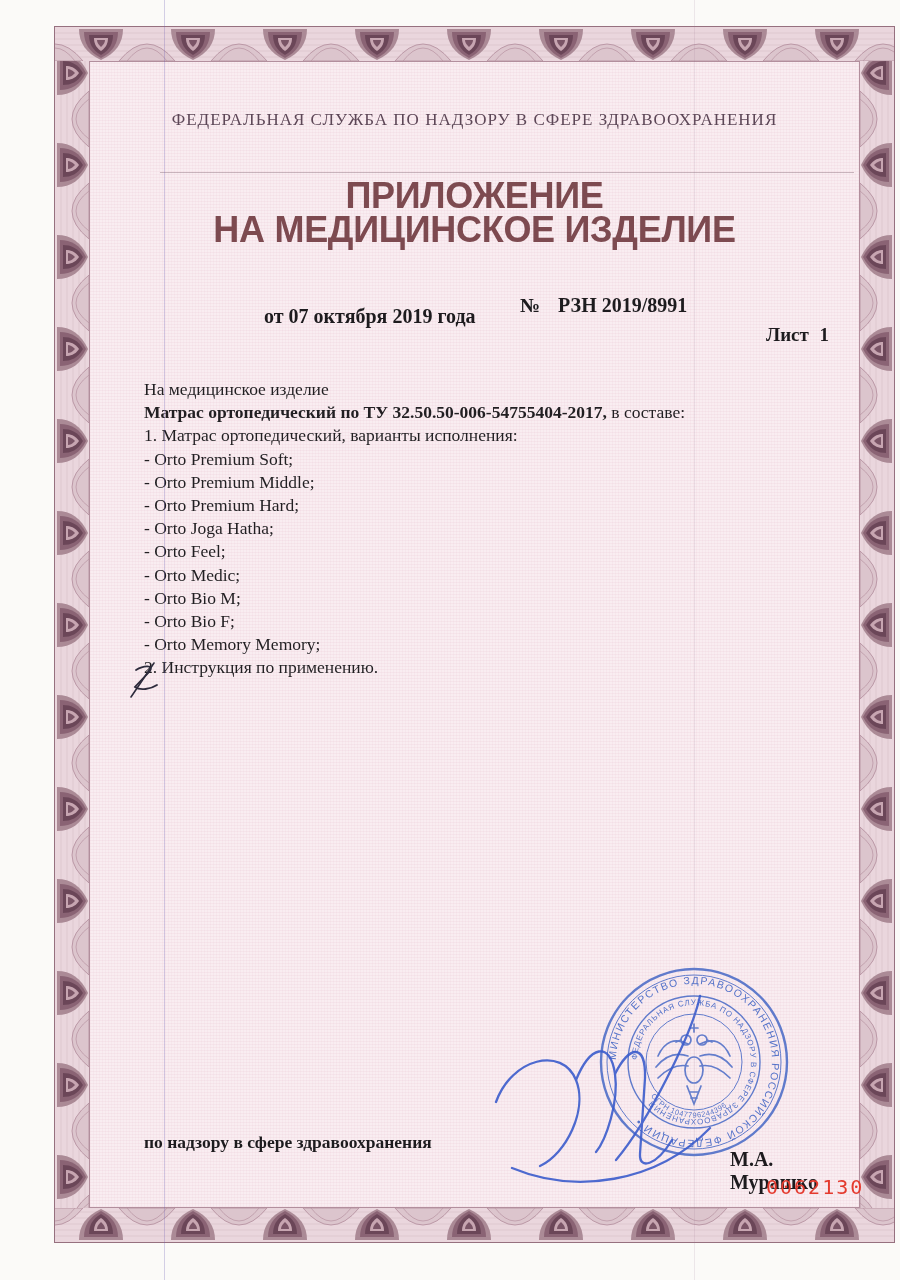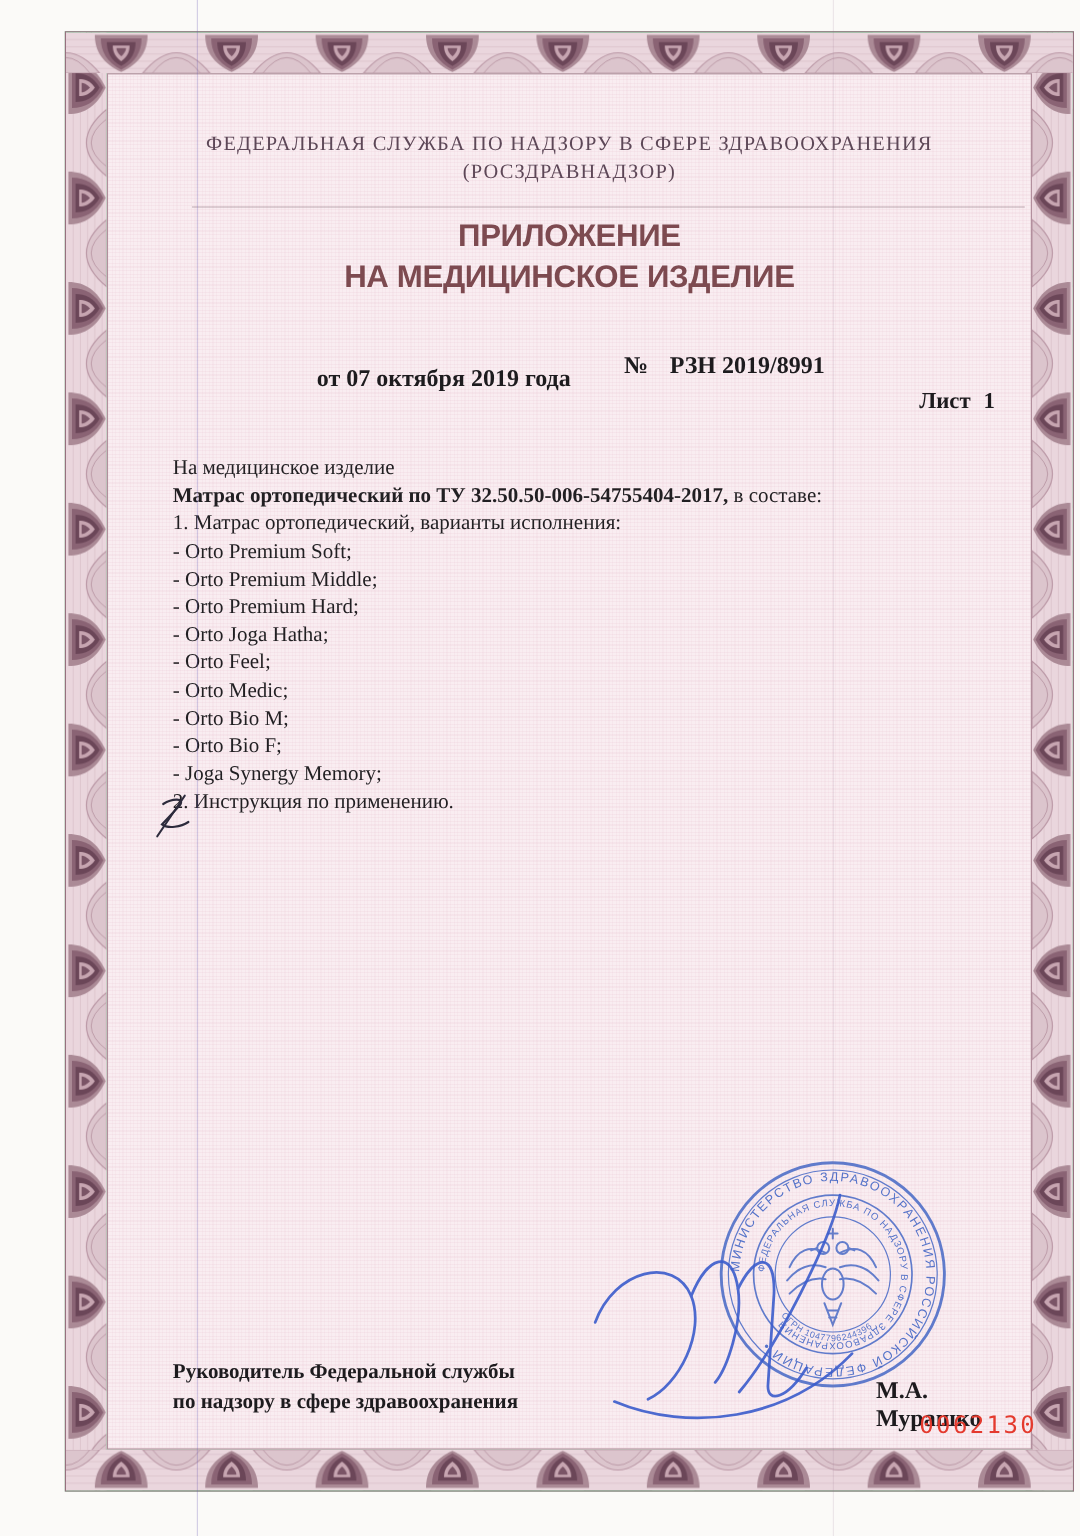--- a/index.html
+++ b/index.html
@@ -36,21 +36,21 @@
     position:absolute;top:46px;left:0;width:100%;text-align:center;
     color:#5d4757;font-size:17px;line-height:23px;letter-spacing:1px;
   }
   .rule{
     position:absolute;top:110px;left:70px;width:694px;height:1px;
     background:rgba(140,110,125,.45);
   }
   .title{
     position:absolute;top:117px;left:0;width:100%;text-align:center;
     font-family:"Liberation Sans", sans-serif;font-weight:700;
-    font-size:26px;line-height:34px;letter-spacing:-0.3px;color:#7d4a50;
+    font-size:36px;line-height:34px;letter-spacing:-0.3px;color:#7d4a50;
   }
   .dateline{position:absolute;top:243px;left:174px;font-weight:700;font-size:20px;color:#1d1b1e;}
   .numgroup{position:absolute;top:232px;left:430px;font-weight:700;font-size:20px;color:#1d1b1e;text-align:center;}
   .numgroup .no-sign{margin-right:18px;}
   .sheet{position:absolute;top:262px;left:676px;font-weight:700;font-size:19px;color:#1d1b1e;word-spacing:6px;}
   .bodytext{
     position:absolute;top:316px;left:54px;width:680px;
     font-size:17.5px;line-height:23.2px;color:#211f22;
   }
   .bodytext .b{font-weight:700;}
@@ -117,21 +117,20 @@
         <rect width="839" height="34" fill="url(#bandH)"></rect>
       </svg>
     <svg class="strip bottom" width="839" height="34">
         <rect width="839" height="34" fill="url(#bandH)"></rect>
       </svg>
 
     <div class="inner">
 
       <div class="agency">
         <div>ФЕДЕРАЛЬНАЯ СЛУЖБА ПО НАДЗОРУ В СФЕРЕ ЗДРАВООХРАНЕНИЯ</div>
-        <div>(РОСЗДРАВНАДЗОР)</div>
       </div>
 
       <div class="rule"></div>
 
       <div class="title">
         <div>ПРИЛОЖЕНИЕ</div>
         <div>НА МЕДИЦИНСКОЕ ИЗДЕЛИЕ</div>
       </div>
 
       <div class="dateline">от 07 октября 2019 года</div>
@@ -147,21 +146,21 @@
         <div>1. Матрас ортопедический, варианты исполнения:</div>
         <ul>
           <li>- Orto Premium Soft;</li>
           <li>- Orto Premium Middle;</li>
           <li>- Orto Premium Hard;</li>
           <li>- Orto Joga Hatha;</li>
           <li>- Orto Feel;</li>
           <li>- Orto Medic;</li>
           <li>- Orto Bio M;</li>
           <li>- Orto Bio F;</li>
-          <li>- Joga Synergy Memory;</li>
+          <li>- Orto Memory Memory;</li>
         </ul>
         <div>2. Инструкция по применению.</div>
       </div>
 
       <svg class="endmark" width="46" height="44" viewBox="0 0 46 44">
         <path d="M10,10 C18,5 28,5 24,11 L9,27 C14,31 25,29 31,25" fill="none" stroke="#2d2b3c" stroke-width="1.8" stroke-linecap="round"></path>
         <path d="M28,3 L5,37" fill="none" stroke="#2d2b3c" stroke-width="1.6" stroke-linecap="round"></path>
       </svg>
 
       <svg class="seal" width="196" height="196" viewBox="0 0 196 196">
@@ -206,21 +205,20 @@
         <g fill="none" stroke="#3b5ccc" stroke-width="2.3" stroke-linecap="round" opacity="0.9">
           <path d="M222,14 C214,52 170,140 138,178"></path>
           <path d="M18,120 C34,76 84,64 98,98 C110,128 88,172 62,184"></path>
           <path d="M98,98 C112,64 132,58 137,92 C141,120 128,158 118,170"></path>
           <path d="M137,92 C152,62 168,62 167,96 L162,172 C161,188 178,184 194,158"></path>
           <path d="M34,186 C96,212 178,202 232,146"></path>
         </g>
       </svg>
 
       <div class="position">
-        <div>Руководитель Федеральной службы</div>
         <div>по надзору в сфере здравоохранения</div>
       </div>
 
       <div class="signer">М.А. Мурашко</div>
       <div class="formnumber">0062130</div>
 
     </div>
   </div>
 
   <div class="fold f1"></div>

